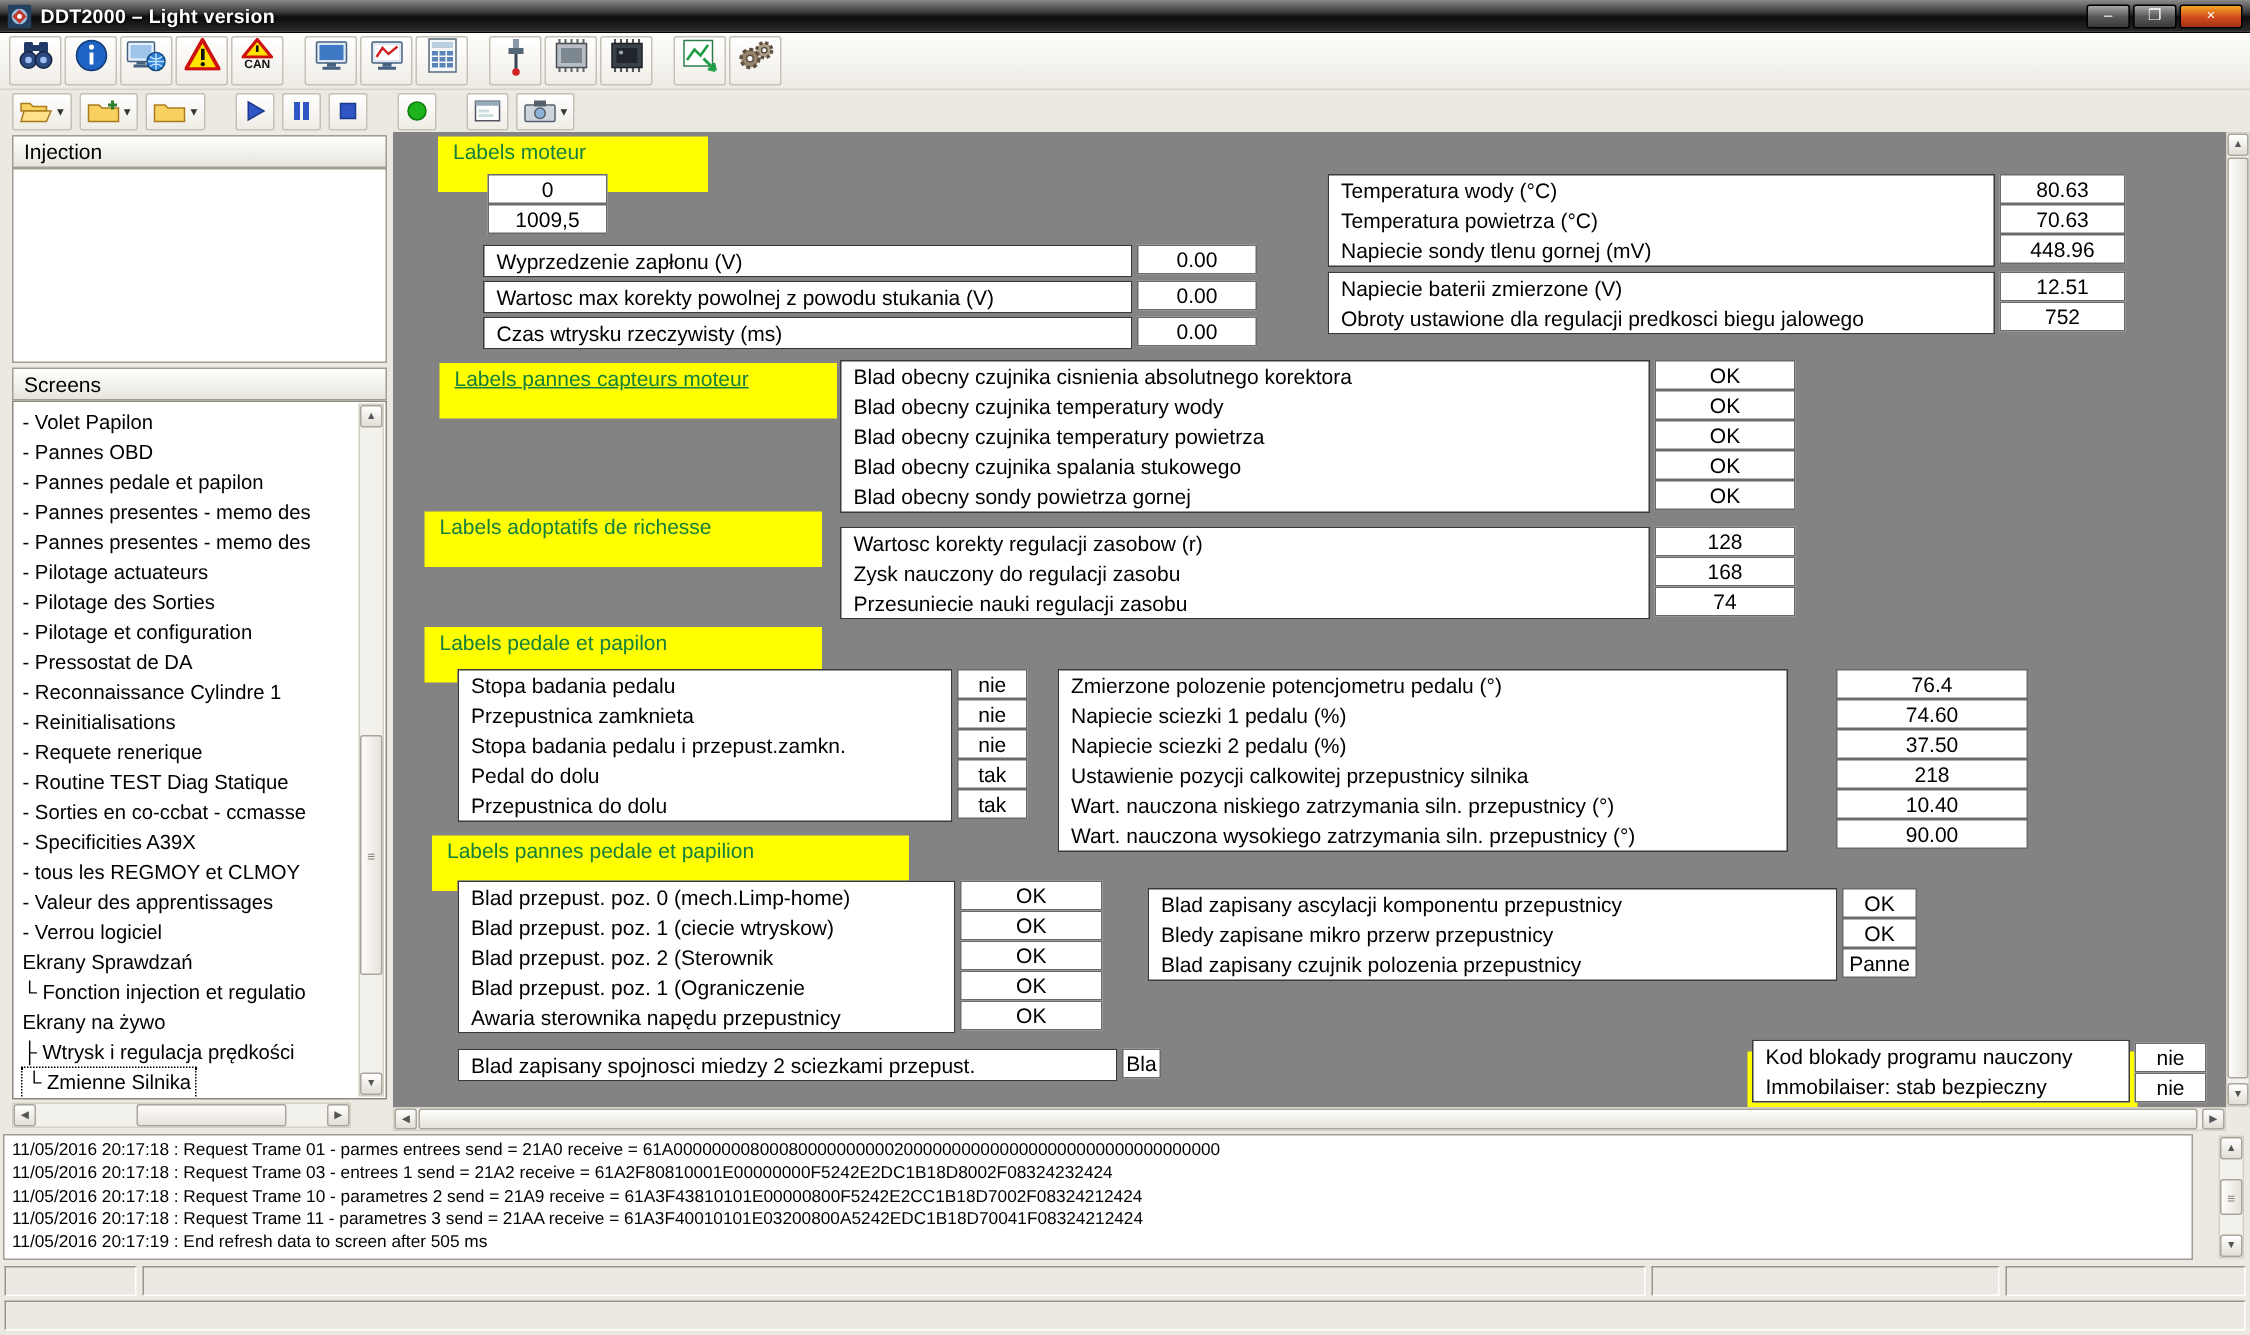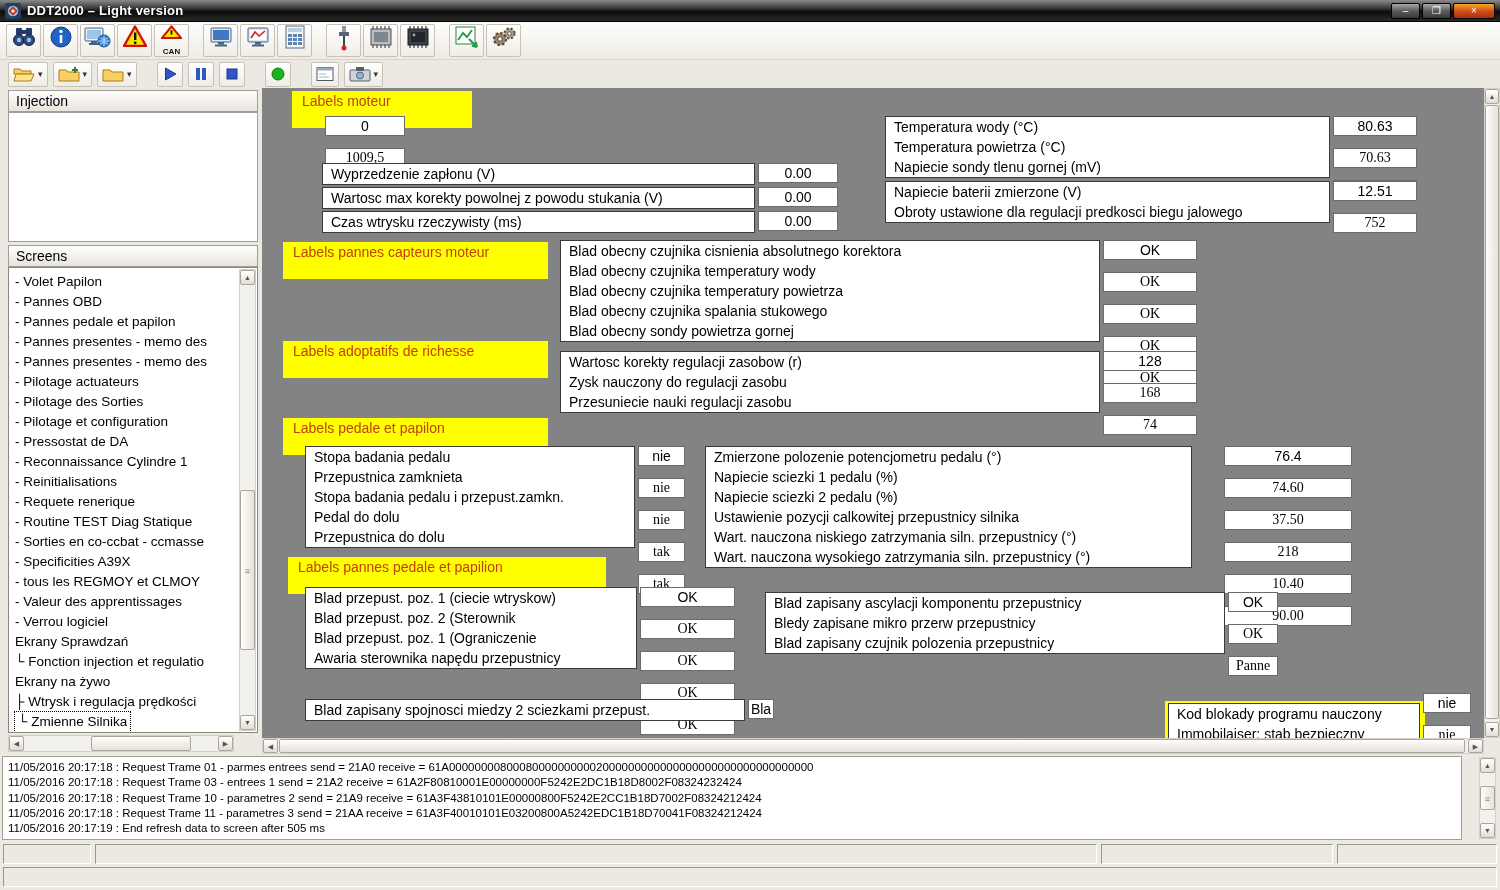--- a/index.html
+++ b/index.html
@@ -18,21 +18,21 @@
     background:linear-gradient(#a8a8a8,#5a5a5a 50%,#3a3a3a);color:#fff;font-size:10px;
     line-height:13px;text-align:center;cursor:default;}
   .wbtn.close{background:linear-gradient(#f5a623,#d1491b 55%,#a33312);width:42px;}
 
   
   .toolbar1{position:absolute;left:0;top:22px;width:1500px;height:38px;
     background:linear-gradient(#fdfdfb,#eeebe4);border-bottom:1px solid #d8d4ca;
     display:flex;align-items:center;padding-left:6px;gap:2px;}
   .tb{width:35px;height:33px;background:linear-gradient(#ffffff,#f0ede6);
     border:1px solid #c6c2b8;border-radius:2px;display:flex;flex-direction:column;
-    align-items:center;justify-content:space-between;flex:none;}
+    align-items:center;justify-content:flex-start;flex:none;}
   .tb svg{display:block;}
   .can-txt{font-size:8px;font-weight:bold;line-height:8px;color:#111;}
   .tgap{width:10px;flex:none;}
   .toolbar2{position:absolute;left:0;top:60px;width:1500px;height:28px;background:#ece9e2;
     display:flex;align-items:center;padding-left:8px;gap:5px;}
   .tb2{height:25px;display:flex;align-items:center;background:linear-gradient(#ffffff,#efece5);
     border:1px solid #c6c2b8;border-radius:2px;padding:0 4px;flex:none;}
   .dd{font-size:9px;margin-left:3px;color:#333;}
 
   
@@ -50,29 +50,29 @@
 
   
   .sb-btn{position:absolute;width:15px;height:15px;background:linear-gradient(#ffffff,#e2ded6);
     border:1px solid #aaa69c;color:#555;font-size:7px;text-align:center;line-height:14px;border-radius:2px;}
   .sb-thumb{position:absolute;background:linear-gradient(90deg,#fdfdfc,#e6e2da);
     border:1px solid #aaa69c;border-radius:2px;text-align:center;color:#8a8478;font-size:9px;overflow:hidden;}
   .sb-thumb-h{background:linear-gradient(#fdfdfc,#e6e2da);}
 
   
   .main{position:absolute;left:262px;top:88px;width:1222px;height:650px;background:#838383;overflow:hidden;}
-  .ylabel{position:absolute;height:37px;background:#ffff00;color:#c2410c;font-size:14px;
+  .ylabel{position:absolute;height:37px;background:#ffff00;color:#15803d;font-size:14px;
     line-height:21px;padding-left:10px;white-space:nowrap;overflow:hidden;}
   .group{position:absolute;display:flex;align-items:flex-start;}
   .gl{width:var(--lw);background:#fff;border:1px solid #3a3a3a;flex:none;}
   .glabel{height:20px;line-height:20px;font-size:14px;padding-left:8px;white-space:nowrap;overflow:hidden;}
   .gv{width:var(--vw);margin-left:3px;flex:none;display:flex;flex-direction:column;}
   .gvalue{height:20px;line-height:18px;font-size:14px;text-align:center;background:#fff;
     border:1px solid #6b6b6b;white-space:nowrap;overflow:hidden;}
-  .gvalue + .gvalue{margin-top:12px;border-top-width:1px;font-family:Liberation Serif, serif;}
+  .gvalue + .gvalue{margin-top:0px;border-top-width:1px;}
 
   .main-vscroll{position:absolute;left:1484px;top:88px;width:16px;height:650px;background:#f3f1ec;border:1px solid #d4d0c6;}
   .main-hscroll{position:absolute;left:262px;top:738px;width:1222px;height:16px;background:#f3f1ec;border:1px solid #d4d0c6;}
   .scroll-corner{position:absolute;left:1484px;top:738px;width:16px;height:16px;background:#ece9e2;}
 
   
   .log{position:absolute;left:2px;top:756px;width:1460px;height:84px;background:#fff;
     border:1px solid #a39e94;padding:3px 20px 0 5px;overflow:hidden;}
   .logline{font-size:11.5px;line-height:15.3px;white-space:nowrap;overflow:hidden;}
   .log-vscroll{position:absolute;left:1479px;top:757px;width:17px;height:82px;background:#f3f1ec;border:1px solid #d4d0c6;}
@@ -381,21 +381,21 @@
         <div class="gl">
           <div class="glabel">Napiecie baterii zmierzone (V)</div>
           <div class="glabel">Obroty ustawione dla regulacji predkosci biegu jalowego</div>
         </div>
         <div class="gv">
           <div class="gvalue">12.51</div>
           <div class="gvalue">752</div>
         </div>
       </div>
 
-    <div class="ylabel" style="left:21px;top:154px;width:265px;">Labels pannes capteurs moteur</div>
+    <div class="ylabel" style="left:31px;top:154px;width:265px;text-decoration:underline;">Labels pannes capteurs moteur</div>
     <div class="group" style="left:298px;top:152px;--lw:540px;--vw:94px;">
         <div class="gl">
           <div class="glabel">Blad obecny czujnika cisnienia absolutnego korektora</div>
           <div class="glabel">Blad obecny czujnika temperatury wody</div>
           <div class="glabel">Blad obecny czujnika temperatury powietrza</div>
           <div class="glabel">Blad obecny czujnika spalania stukowego</div>
           <div class="glabel">Blad obecny sondy powietrza gornej</div>
         </div>
         <div class="gv">
           <div class="gvalue">OK</div>
@@ -452,20 +452,21 @@
           <div class="gvalue">37.50</div>
           <div class="gvalue">218</div>
           <div class="gvalue">10.40</div>
           <div class="gvalue">90.00</div>
         </div>
       </div>
 
     <div class="ylabel" style="left:26px;top:469px;width:318px;">Labels pannes pedale et papilion</div>
     <div class="group" style="left:43px;top:499px;--lw:332px;--vw:95px;">
         <div class="gl">
+          <div class="glabel">Blad przepust. poz. 0 (mech.Limp-home)</div>
           <div class="glabel">Blad przepust. poz. 1 (ciecie wtryskow)</div>
           <div class="glabel">Blad przepust. poz. 2 (Sterownik</div>
           <div class="glabel">Blad przepust. poz. 1 (Ograniczenie</div>
           <div class="glabel">Awaria sterownika napędu przepustnicy</div>
         </div>
         <div class="gv">
           <div class="gvalue">OK</div>
           <div class="gvalue">OK</div>
           <div class="gvalue">OK</div>
           <div class="gvalue">OK</div>

